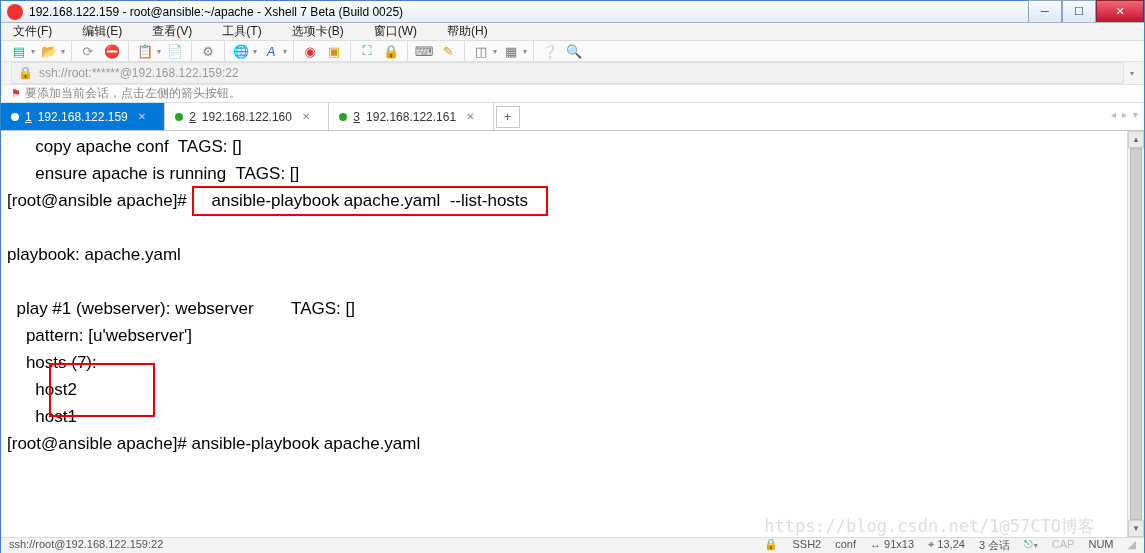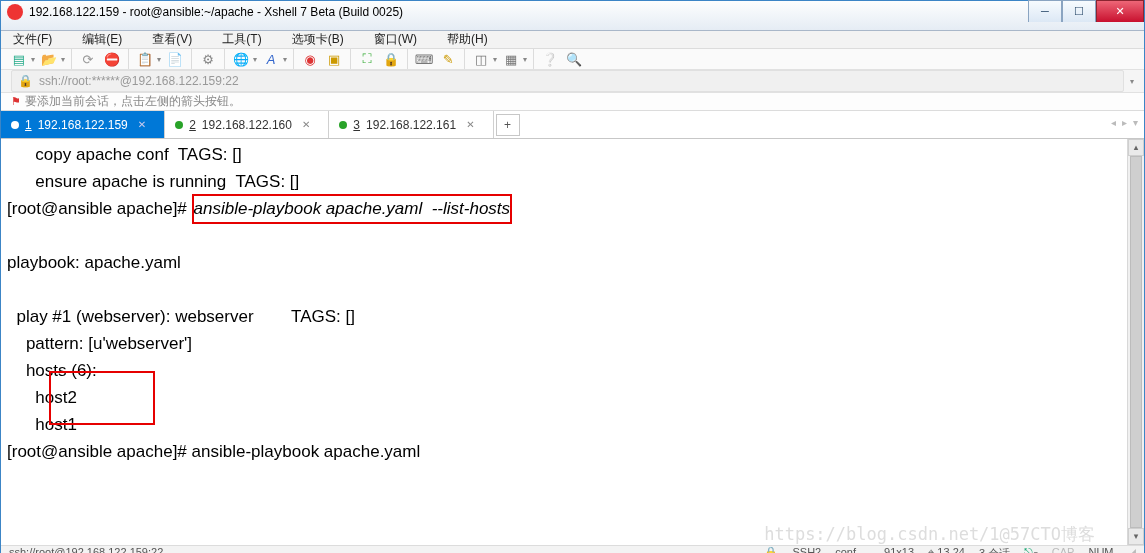--- a/index.html
+++ b/index.html
@@ -1,19 +1,19 @@
 <!DOCTYPE html>
 <html><head>
 <meta charset="utf-8">
 <style>
   * { box-sizing: border-box; margin: 0; padding: 0; font-family: "Segoe UI", Tahoma, sans-serif; }
   body { width: 1145px; height: 553px; background: #fff; overflow: hidden; font-size: 12px; color: #333; }
 
   .window { width: 100%; height: 100%; border: 1px solid #3c85c6; display: flex; flex-direction: column; background: #f0f0f0; }
-  .titlebar { height: 30px; background: linear-gradient(#fdfefe, #e5ecf4); display: flex; align-items: center; padding: 0 0 8px 6px; border-bottom: 1px solid #a9b7c9; }
+  .titlebar { height: 30px; background: linear-gradient(#fdfefe, #e5ecf4); display: flex; align-items: center; padding: 0 0 0 6px; border-bottom: 1px solid #a9b7c9; }
   .titlebar .app-icon { width: 16px; height: 16px; border-radius: 50%; background: #e33; display: inline-block; margin-right: 6px; }
   .titlebar .title { flex: 1; color: #000; font-size: 12px; }
   .winbtns { display: flex; }
   .winbtn { width: 34px; height: 22px; margin-top: -1px; border: 1px solid #8aa4c1; border-bottom: none; background: linear-gradient(#f7fbfe,#dce8f5); font-family: "Segoe UI Symbol"; font-size: 11px; text-align: center; line-height: 20px; color: #1b3c5e; }
   .winbtn.close { background: linear-gradient(#e67,#c8102e); color: #fff; width: 48px; border-color: #8a2430; }
   .menubar { height: 24px; background: #f3f3f3; display: flex; align-items: center; gap: 30px; padding: 0 12px; border-bottom: 1px solid #dcdcdc; font-size: 12px; color: #222; }
   .toolbar { height: 32px; background: #fafafa; border-bottom: 1px solid #e1e1e1; display: flex; align-items: center; gap: 4px; padding: 0 8px; }
   .tb-ic { width: 20px; height: 20px; display: inline-flex; align-items: center; justify-content: center; font-size: 13px; color: #555; }
   .tb-sep { width: 1px; height: 20px; background: #dcdcdc; margin: 0 2px; }
   .tb-dd { font-size: 8px; color: #888; margin-left: -2px; }
@@ -31,21 +31,21 @@
   .newtab { width: 24px; height: 22px; display: flex; align-items: center; justify-content: center; border: 1px solid #c7c7c7; margin-left: 2px; margin-bottom: 2px; color: #555; }
   .tabnav { position: absolute; right: 6px; top: 6px; color: #bbb; font-size: 10px; display: flex; gap: 6px; }
 
   .term-wrap { flex: 1; background: #fff; display: flex; }
   .term { flex: 1; background: #fff; color: #000; font-family: "SimSun", "Consolas", monospace; font-size: 17px; line-height: 26px; padding: 2px 6px; white-space: pre; position: relative; overflow: hidden; }
   .scrollbar { width: 17px; background: #f0f0f0; border-left: 1px solid #d8d8d8; display: flex; flex-direction: column; }
   .sbtn { height: 17px; background: #eaeaea; border: 1px solid #cfcfcf; color: #666; font-size: 9px; text-align: center; line-height: 14px; }
   .strack { flex: 1; position: relative; }
   .sthumb { position: absolute; left: 2px; right: 2px; top: 0; height: 100%; background: #cfcfcf; border: 1px solid #bcbcbc; }
 
-  .redbox { border: 2px solid #e60000; display: inline-block; padding: 0 0; margin: -2px 0; font-style: italic; }
+  .redbox { border: 2px solid #e60000; display: inline-block; padding: 0 18px; margin: -2px 0; }
   .block-red { position: absolute; border: 2px solid #e60000; }
   .watermark { position: absolute; right: 32px; bottom: -2px; color: #ddd; font-size: 17px; font-family: "SimSun", monospace; pointer-events:none; }
 
   .status { height: 22px; background: #f3f3f3; border-top: 1px solid #dcdcdc; display: flex; align-items: flex-start; padding: 0 8px; font-size: 11px; color: #555; gap: 14px; }
   .status .spacer { flex: 1; }
   .lock-ic { color: #d4a72a; }
 </style>
 </head>
 <body>
 
@@ -151,21 +151,21 @@
 
   <div class="term-wrap">
     <div class="term"><span>      copy apache conf  TAGS: []</span>
 <span>      ensure apache is running  TAGS: []</span>
 <span>[root@ansible apache]# </span><span class="redbox">ansible-playbook apache.yaml  --list-hosts</span>
 <span></span>
 <span>playbook: apache.yaml</span>
 <span></span>
 <span>  play #1 (webserver): webserver        TAGS: []</span>
 <span>    pattern: [u'webserver']</span>
-<span>    hosts (6):</span>
+<span>    hosts (7):</span>
 <span>      host2</span>
 <span>      host1</span>
 <span>[root@ansible apache]# </span><span>ansible-playbook apache.yaml</span>
 <div class="block-red" style="left:48px; top:232px; width:106px; height:54px;"></div>
 <div class="watermark">https://blog.csdn.net/1@57CTO博客</div>
     </div>
     <div class="scrollbar">
       <div class="sbtn">▴</div>
       <div class="strack">
           <div class="sthumb"></div>

